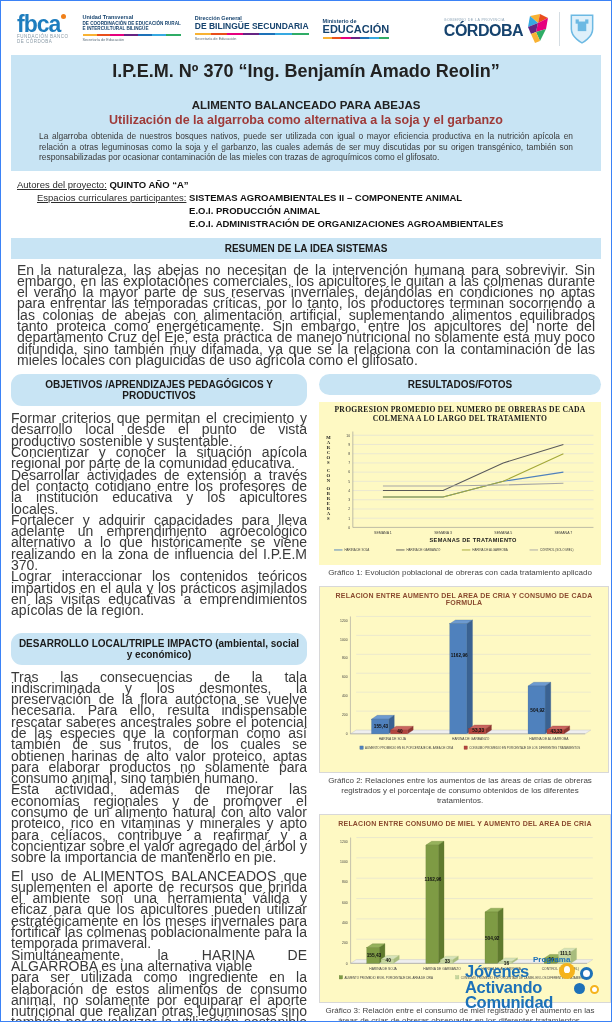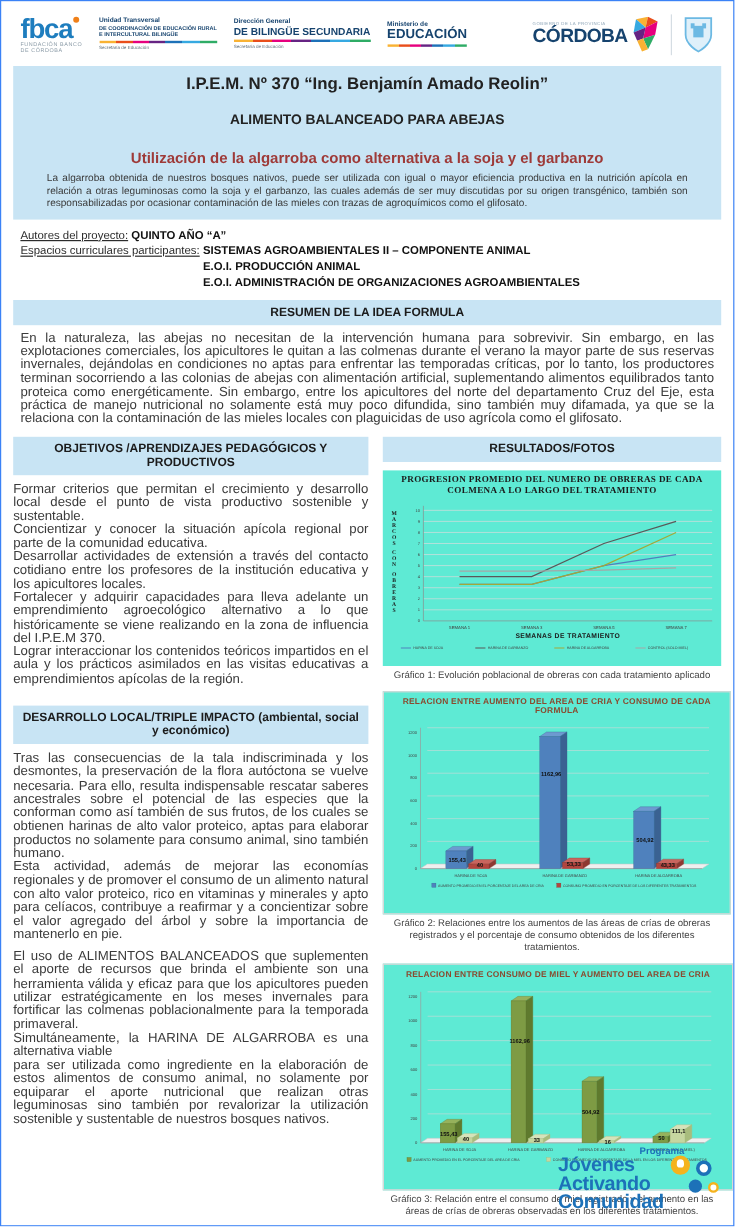--- a/index.html
+++ b/index.html
@@ -18,49 +18,49 @@
   .gl-big { font-size:8.5px; font-weight:bold; color:#16436e; line-height:9px; }
   .gl-sub { font-size:3.8px; color:#5a6b78; margin-top:2px; }
   .rainbow { height:2px; margin:2px 0 0 0; background:linear-gradient(90deg,#f9b233 0 14%,#e94e1b 14% 28%,#e6007e 28% 42%,#662483 42% 56%,#1d71b8 56% 70%,#36a9e1 70% 85%,#2fac66 85% 100%); }
   .cordoba { display:flex; align-items:center; gap:3px; margin-left:auto; }
   .cordoba-txt .top { font-size:3.6px; color:#8aa2b5; letter-spacing:0.4px; }
   .cordoba-txt .word { font-size:16px; font-weight:bold; color:#16436e; letter-spacing:-0.5px; }
   .divider { width:1px; height:34px; background:#d5dde3; margin:0 6px; }
 
   
   .titleband { background:var(--band-blue,#c8e4f4); margin:2px 10px 0 10px; padding:6px 10px 6px 10px; text-align:center; }
-  .t1 { font-size:14px; font-weight:bold; color:#222; }
+  .t1 { font-size:18px; font-weight:bold; color:#222; }
   .t2 { font-size:11.5px; font-weight:bold; color:#222; margin-top:17px; }
-  .t3 { font-size:12.5px; font-weight:bold; color:var(--title-red,#9e3a38); margin-top:19px; }
+  .t3 { font-size:12.5px; font-weight:bold; color:var(--title-red,#9e3a38); margin-top:2px; }
   .intro { font-size:8.4px; line-height:10.5px; text-align:justify; color:#3a3a3a; padding:4px 18px 2px 18px; }
 
   
   .meta { padding:7px 16px 2px 16px; font-size:9.5px; line-height:13px; color:#2c2c2c; }
   .ul { text-decoration:underline; }
   .meta b { color:#111; }
-  .esp-row { display:flex; }
+  .esp-row { display:flex;margin-left:20px; }
   .esp-col { font-weight:bold; color:#111; }
 
   .band { background:var(--band-blue,#c8e4f4); text-align:center; font-weight:bold; font-size:10px; color:#1b1b1b; padding:5px 4px; }
   .band.green { background:var(--band-green,#dbe3a3); }
   .band.left-align { text-align:left; padding-left:30px; font-size:10.5px; }
-  .bodytext { font-size:11px; line-height:11.3px; text-align:justify; color:#3a3a3a; }
+  .bodytext { font-size:14px; line-height:11.3px; text-align:justify; color:#3a3a3a; }
 
   .resumen-band { margin:6px 10px 0 10px; }
   .resumen-text { margin:6px 16px 2px 16px; }
 
   .columns { display:flex; gap:12px; padding:6px 10px 0 10px; align-items:flex-start; }
   .col-left { width:296px; flex:none; }
   .col-right { flex:1; min-width:0; }
-  .col-left .band, .col-right .band { margin:0 0 7px 0; }
+  .col-left .band, .col-right .band { margin:0 0 7px 0;border-radius:11px; }
   .blockgap { height:16px; }
   .smallgap { height:7px; }
 
   
-  .chart { margin:2px auto 2px auto; background:#5eead4; }
+  .chart { margin:2px auto 2px auto; background:#fef9c3; }
   .chart svg { display:block; width:100%; height:auto; }
   .chartbox { border:1px solid #d8d8d8; padding:2px; }
   .ctitle { text-align:center; font-weight:bold; padding:3px 8px 1px 8px; }
   .ctitle.serif { font-family:"Liberation Serif", serif; font-size:7.6px; letter-spacing:0.3px; color:#1a1a1a; }
   .ctitle.sans { font-size:7px; letter-spacing:0.2px; }
   .caption { font-size:8px; line-height:10px; color:#444; margin:3px 2px 8px 2px; text-align:center; }
 
   
   .biblio-band { margin:6px 10px 0 10px; }
   .biblio { padding:5px 150px 4px 16px; }
@@ -142,21 +142,21 @@
     <div class="esp-row">
       <div><span class="ul">Espacios curriculares participantes:</span>&nbsp;</div>
       <div class="esp-col">
         <div>SISTEMAS AGROAMBIENTALES II – COMPONENTE ANIMAL</div>
         <div>E.O.I. PRODUCCIÓN ANIMAL</div>
         <div>E.O.I. ADMINISTRACIÓN DE ORGANIZACIONES AGROAMBIENTALES</div>
       </div>
     </div>
   </div>
 
-  <div class="band resumen-band">RESUMEN DE LA IDEA FORMULA</div>
+  <div class="band resumen-band">RESUMEN DE LA IDEA SISTEMAS</div>
   <div class="bodytext resumen-text">En la naturaleza, las abejas no necesitan de la intervención humana para sobrevivir. Sin embargo, en las explotaciones comerciales, los apicultores le quitan a las colmenas durante el verano la mayor parte de sus reservas invernales, dejándolas en condiciones no aptas para enfrentar las temporadas críticas, por lo tanto, los productores terminan socorriendo a las colonias de abejas con alimentación artificial, suplementando alimentos equilibrados tanto proteica como energéticamente. Sin embargo, entre los apicultores del norte del departamento Cruz del Eje, esta práctica de manejo nutricional no solamente está muy poco difundida, sino también muy difamada, ya que se la relaciona con la contaminación de las mieles locales con plaguicidas de uso agrícola como el glifosato.</div>
 
   <div class="columns">
     <div class="col-left">
       <div class="band">OBJETIVOS /APRENDIZAJES PEDAGÓGICOS Y PRODUCTIVOS</div>
       <div class="bodytext">
         <div>Formar criterios que permitan el crecimiento y desarrollo local desde el punto de vista productivo sostenible y sustentable.</div>
         <div>Concientizar y conocer la situación apícola regional por parte de la comunidad educativa.</div>
         <div>Desarrollar actividades de extensión a través del contacto cotidiano entre los profesores de la institución educativa y los apicultores locales.</div>
         <div>Fortalecer y adquirir capacidades para lleva adelante un emprendimiento agroecológico alternativo a lo que históricamente se viene realizando en la zona de influencia del I.P.E.M 370.</div>

